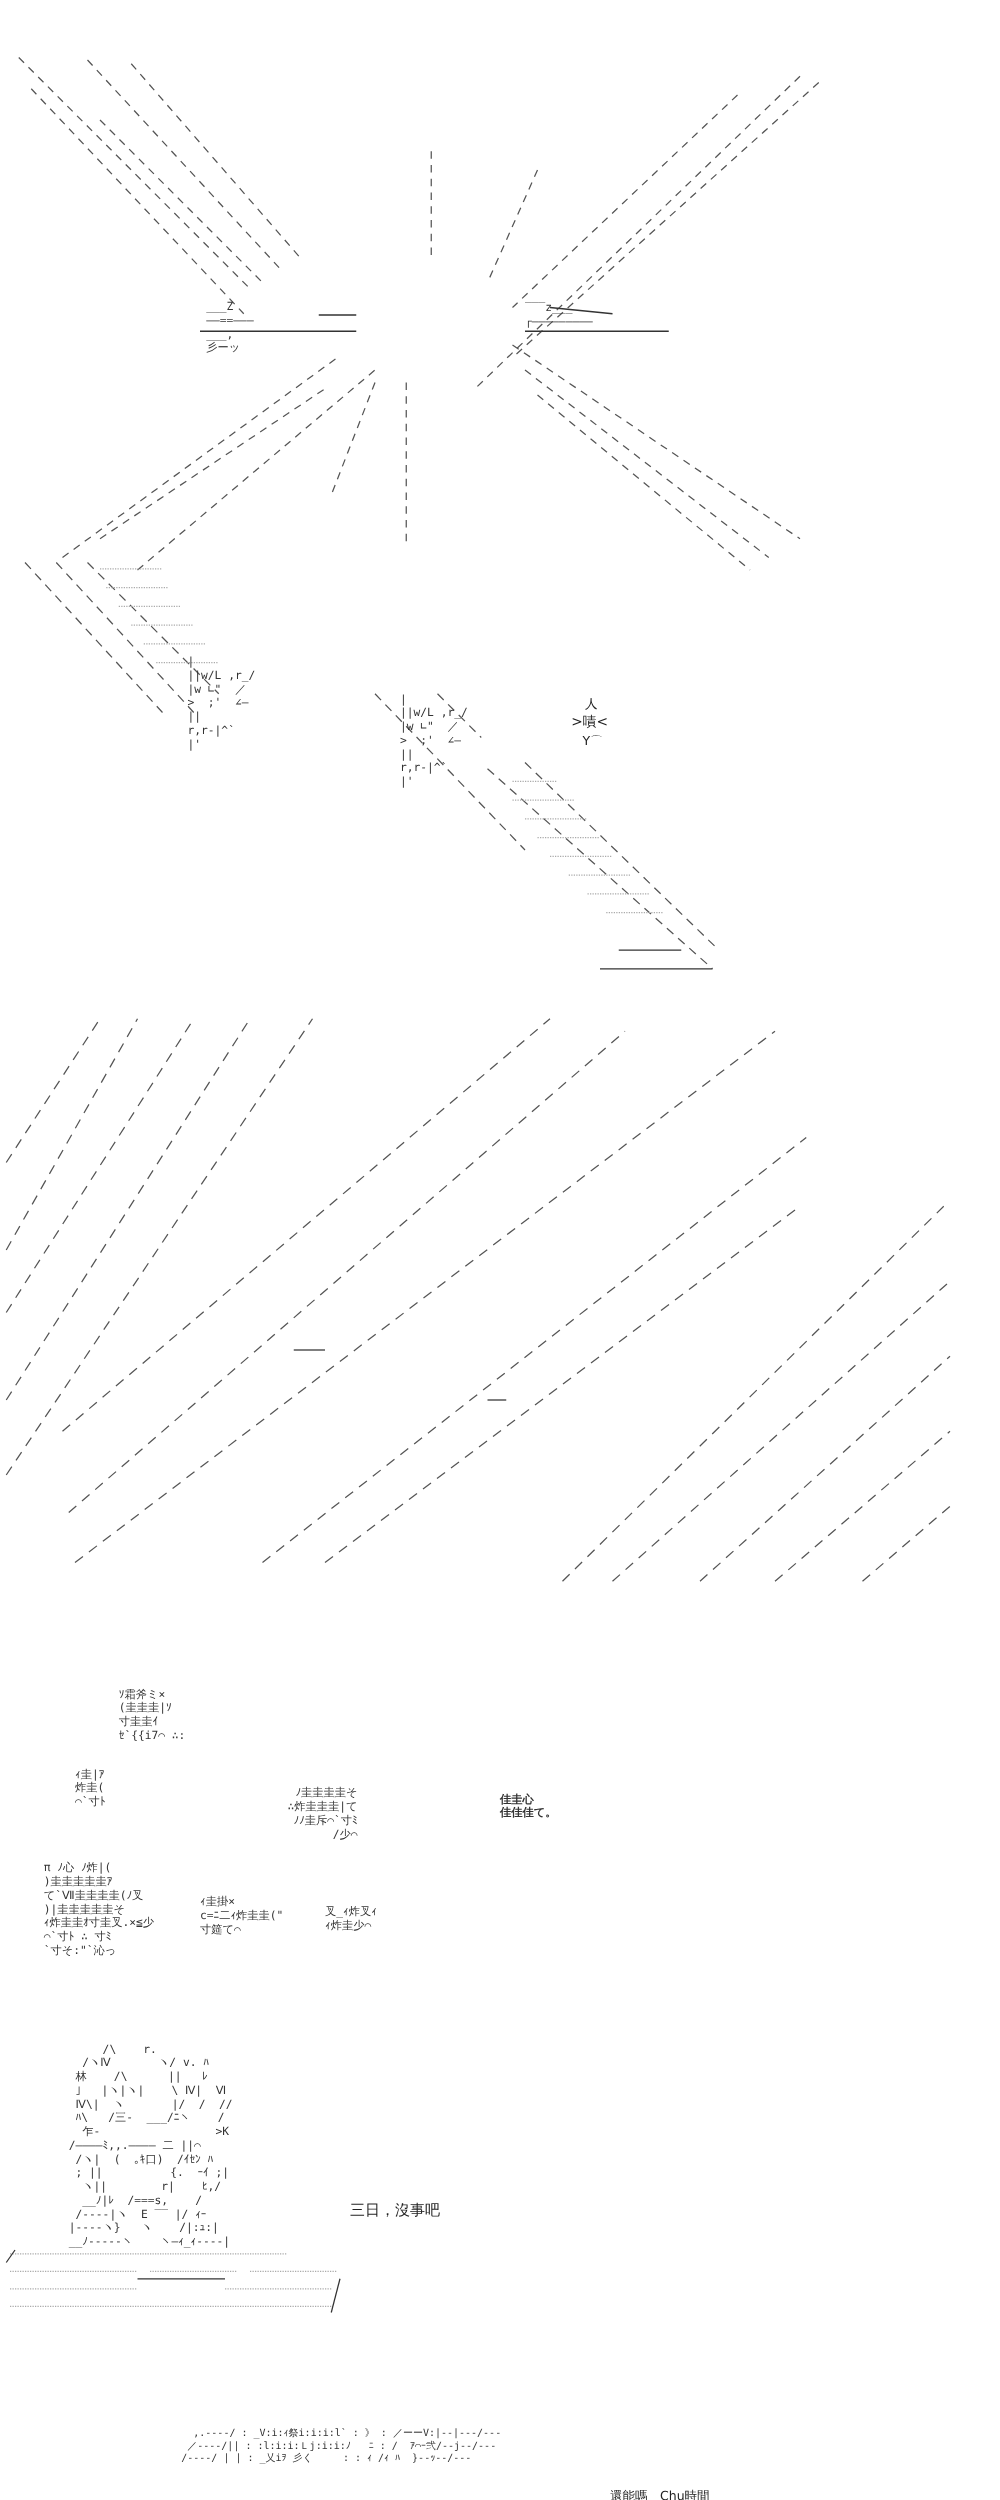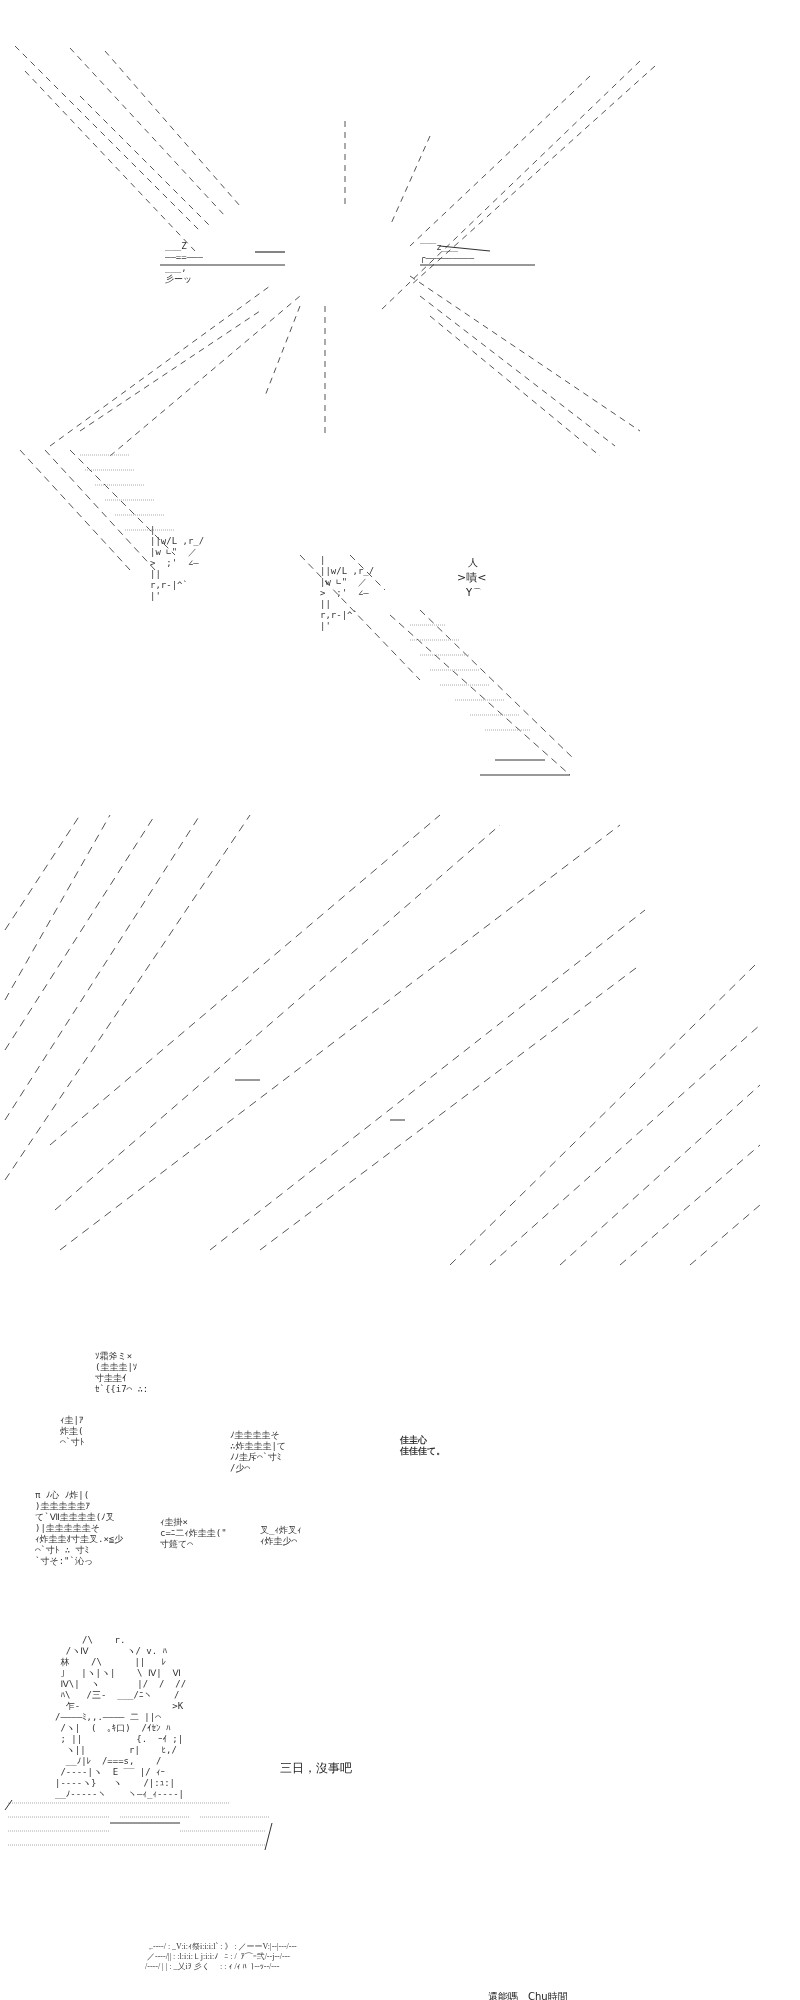--- a/index.html
+++ b/index.html
@@ -128,21 +128,21 @@
 </div>
 
 <div class="panel" style="top:1280px;height:340px;">
   <div class="aa" style="left:95px;top:35px;margin-top:36px;">ｿ霜斧ミ×
 (圭圭圭|ｿ
 寸圭圭ｲ
 ｾ`{{i7⌒ ∴:</div>
   <div class="aa" style="left:60px;top:135px;">ｨ圭|ｱ
 炸圭(
 ⌒`寸ﾄ</div>
-  <div class="aa" style="left:230px;top:150px;">ﾉ圭圭圭圭そ
+  <div class="aa" style="left:230px;top:150px;text-align:right;">ﾉ圭圭圭圭そ
 ∴炸圭圭圭|て
 ﾉﾉ圭斥⌒`寸ﾐ
 /少⌒</div>
   <div class="aa" style="left:400px;top:155px;font-weight:bold;">佳圭心
 佳佳佳て。</div>
   <div class="aa" style="left:15px;top:210px;margin-left:20px;">π ﾉ心 ﾉ炸|(
 )圭圭圭圭圭ｱ
 て`Ⅶ圭圭圭圭(ﾉ叉
 )|圭圭圭圭圭そ
 ｨ炸圭圭ｵ寸圭叉.×≦少
@@ -184,17 +184,17 @@
     <g stroke="#333" stroke-width="1">
       <line x1="110" y1="28" x2="180" y2="28"></line>
       <line x1="5" y1="15" x2="12" y2="5"></line>
       <line x1="265" y1="55" x2="272" y2="28"></line>
     </g>
   </svg>
   <div class="caption" style="left:245px;top:140px;margin-left:35px;">三日，沒事吧</div>
 </div>
 
 <div class="panel" style="top:1940px;height:60px;">
-  <div class="aa" style="left:145px;top:2px;font-size:8px;line-height:10px;font-family:Liberation Serif, serif;">  ,.‐‐‐‐/ : _V:i:ｨ祭i:i:i:l` : 》 : ／ーーV:|‐‐|‐‐‐/‐‐‐
+  <div class="aa" style="left:145px;top:2px;font-size:8px;line-height:10px;">  ,.‐‐‐‐/ : _V:i:ｨ祭i:i:i:l` : 》 : ／ーーV:|‐‐|‐‐‐/‐‐‐
  ／‐‐‐‐/|| : :l:i:i:Ｌj:i:i:ﾉ   ﾆ : /  ｱ⌒ｰ弐/‐‐j‐‐/‐‐‐
 /‐‐‐‐/ | | : _乂iｦ 彡く     : : ｨ /ｨ ﾊ  }‐‐ｯ‐‐/‐‐‐</div>
   <div class="caption" style="left:488px;top:50px;font-size:10px;">還能嗎　Chu時間</div>
 </div>
 
 </body></html>

